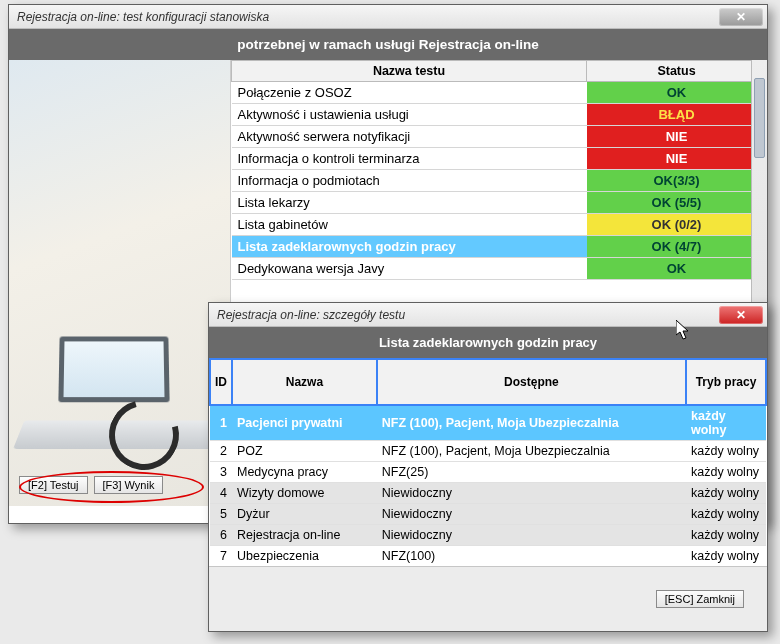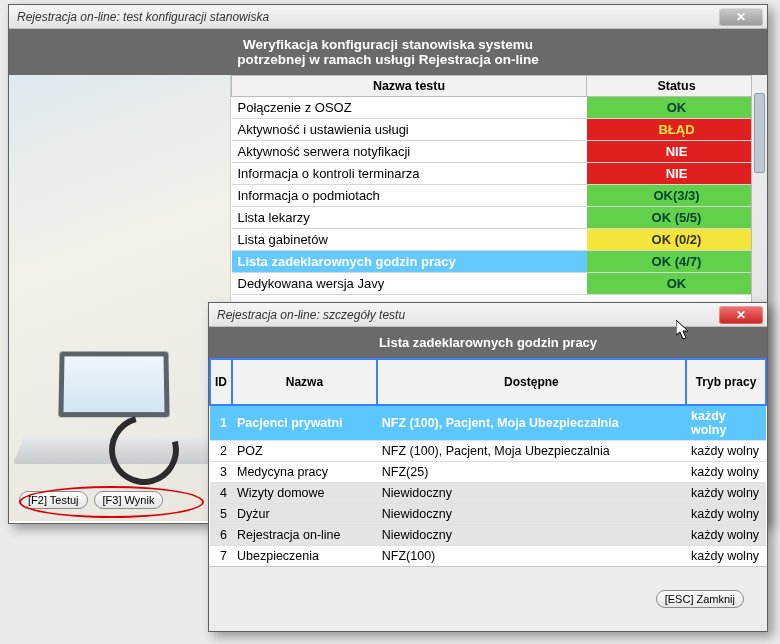--- a/index.html
+++ b/index.html
@@ -96,21 +96,21 @@
   }
   .btnrow {
     position: absolute; left: 10px; bottom: 12px;
     display: flex; gap: 6px;
   }
   .winbtn {
     font-size: 11px;
     padding: 2px 8px;
     background: linear-gradient(#fdfdfd,#e5e5e5);
     border: 1px solid #8a8a8a;
-    border-radius: 9px;
+    border-radius: 0;
     cursor: pointer;
   }
   .red-oval {
     position:absolute;
     left: 10px; bottom: 3px;
     width: 185px; height: 32px;
     border: 2px solid #d00;
     border-radius: 50%;
     pointer-events: none;
   }
@@ -176,21 +176,20 @@
 </style>
 </head>
 <body>
 
 <div class="window win-main">
   <div class="titlebar">
     <span class="title">Rejestracja on-line: test konfiguracji stanowiska</span>
     <div class="close-btn gray">✕</div>
   </div>
   <div class="banner">
-    <span>Weryfikacja konfiguracji stanowiska systemu</span>
     <span class="line2">potrzebnej w ramach usługi Rejestracja on-line</span>
   </div>
   <div class="main-body">
     <div class="side-img">
       <div class="laptop">
         <div class="screen"></div>
           <div class="base"></div>
       </div>
       <div class="stetho"></div>
       <div class="btnrow">

